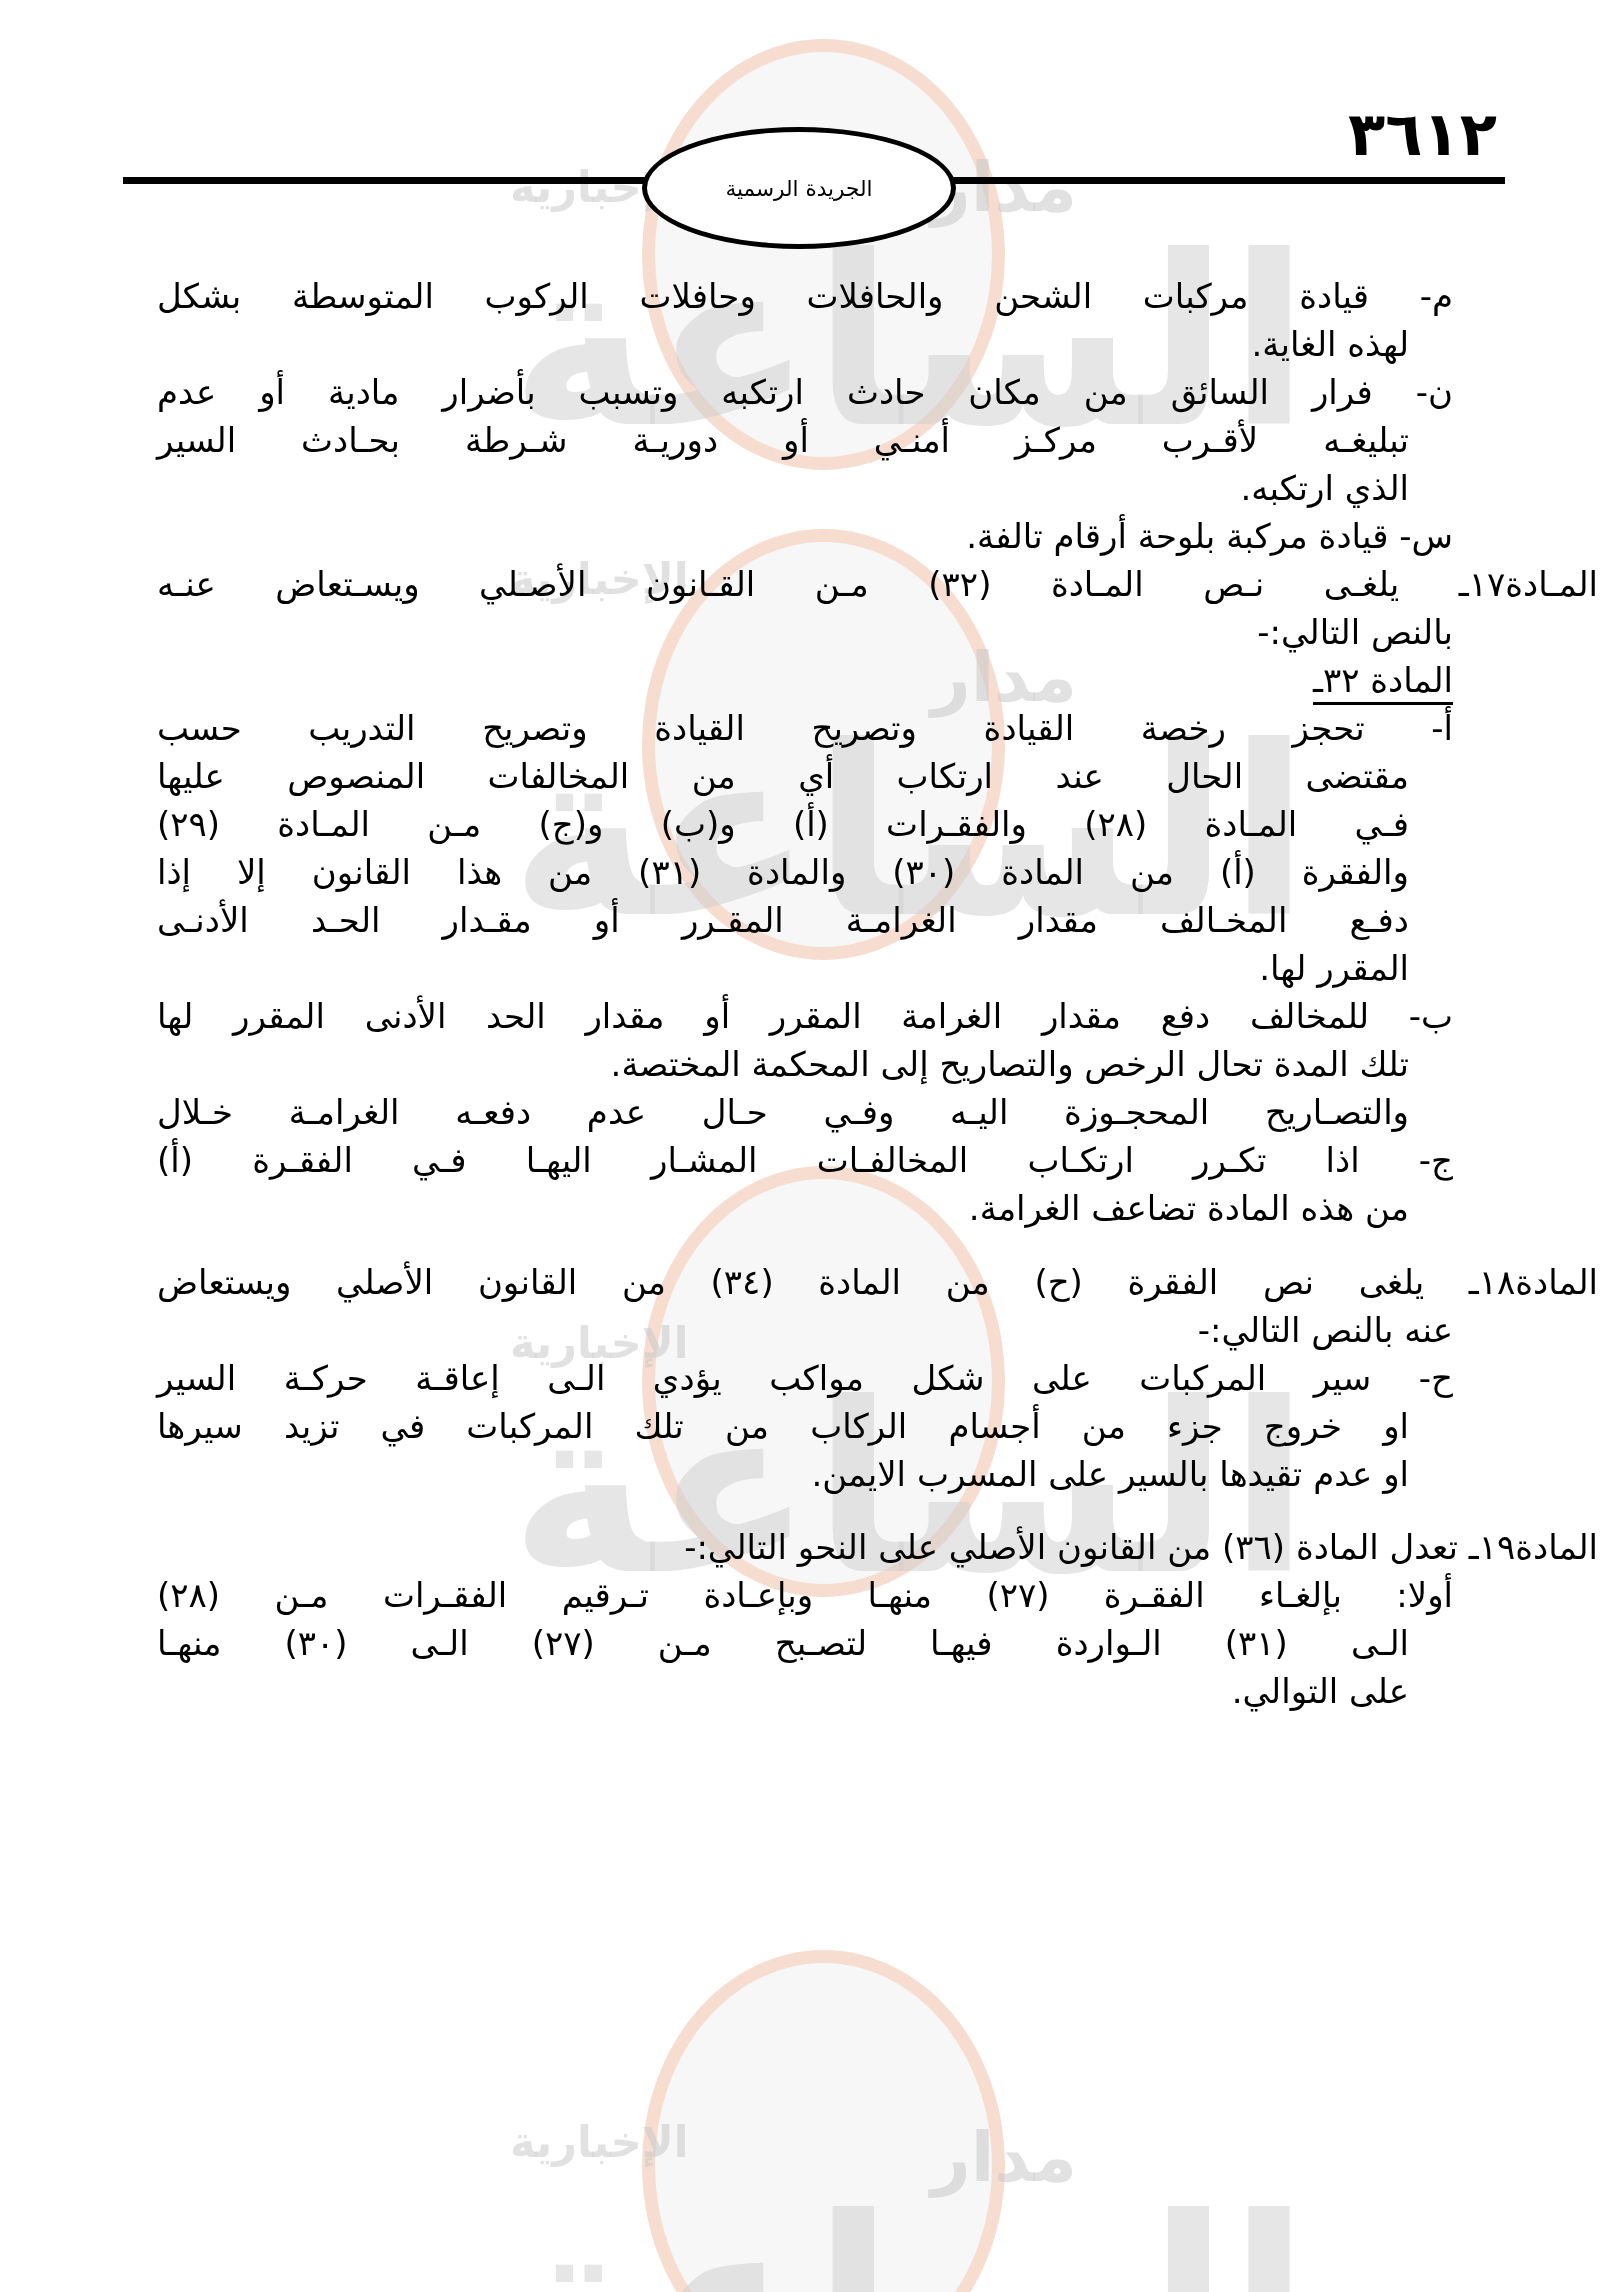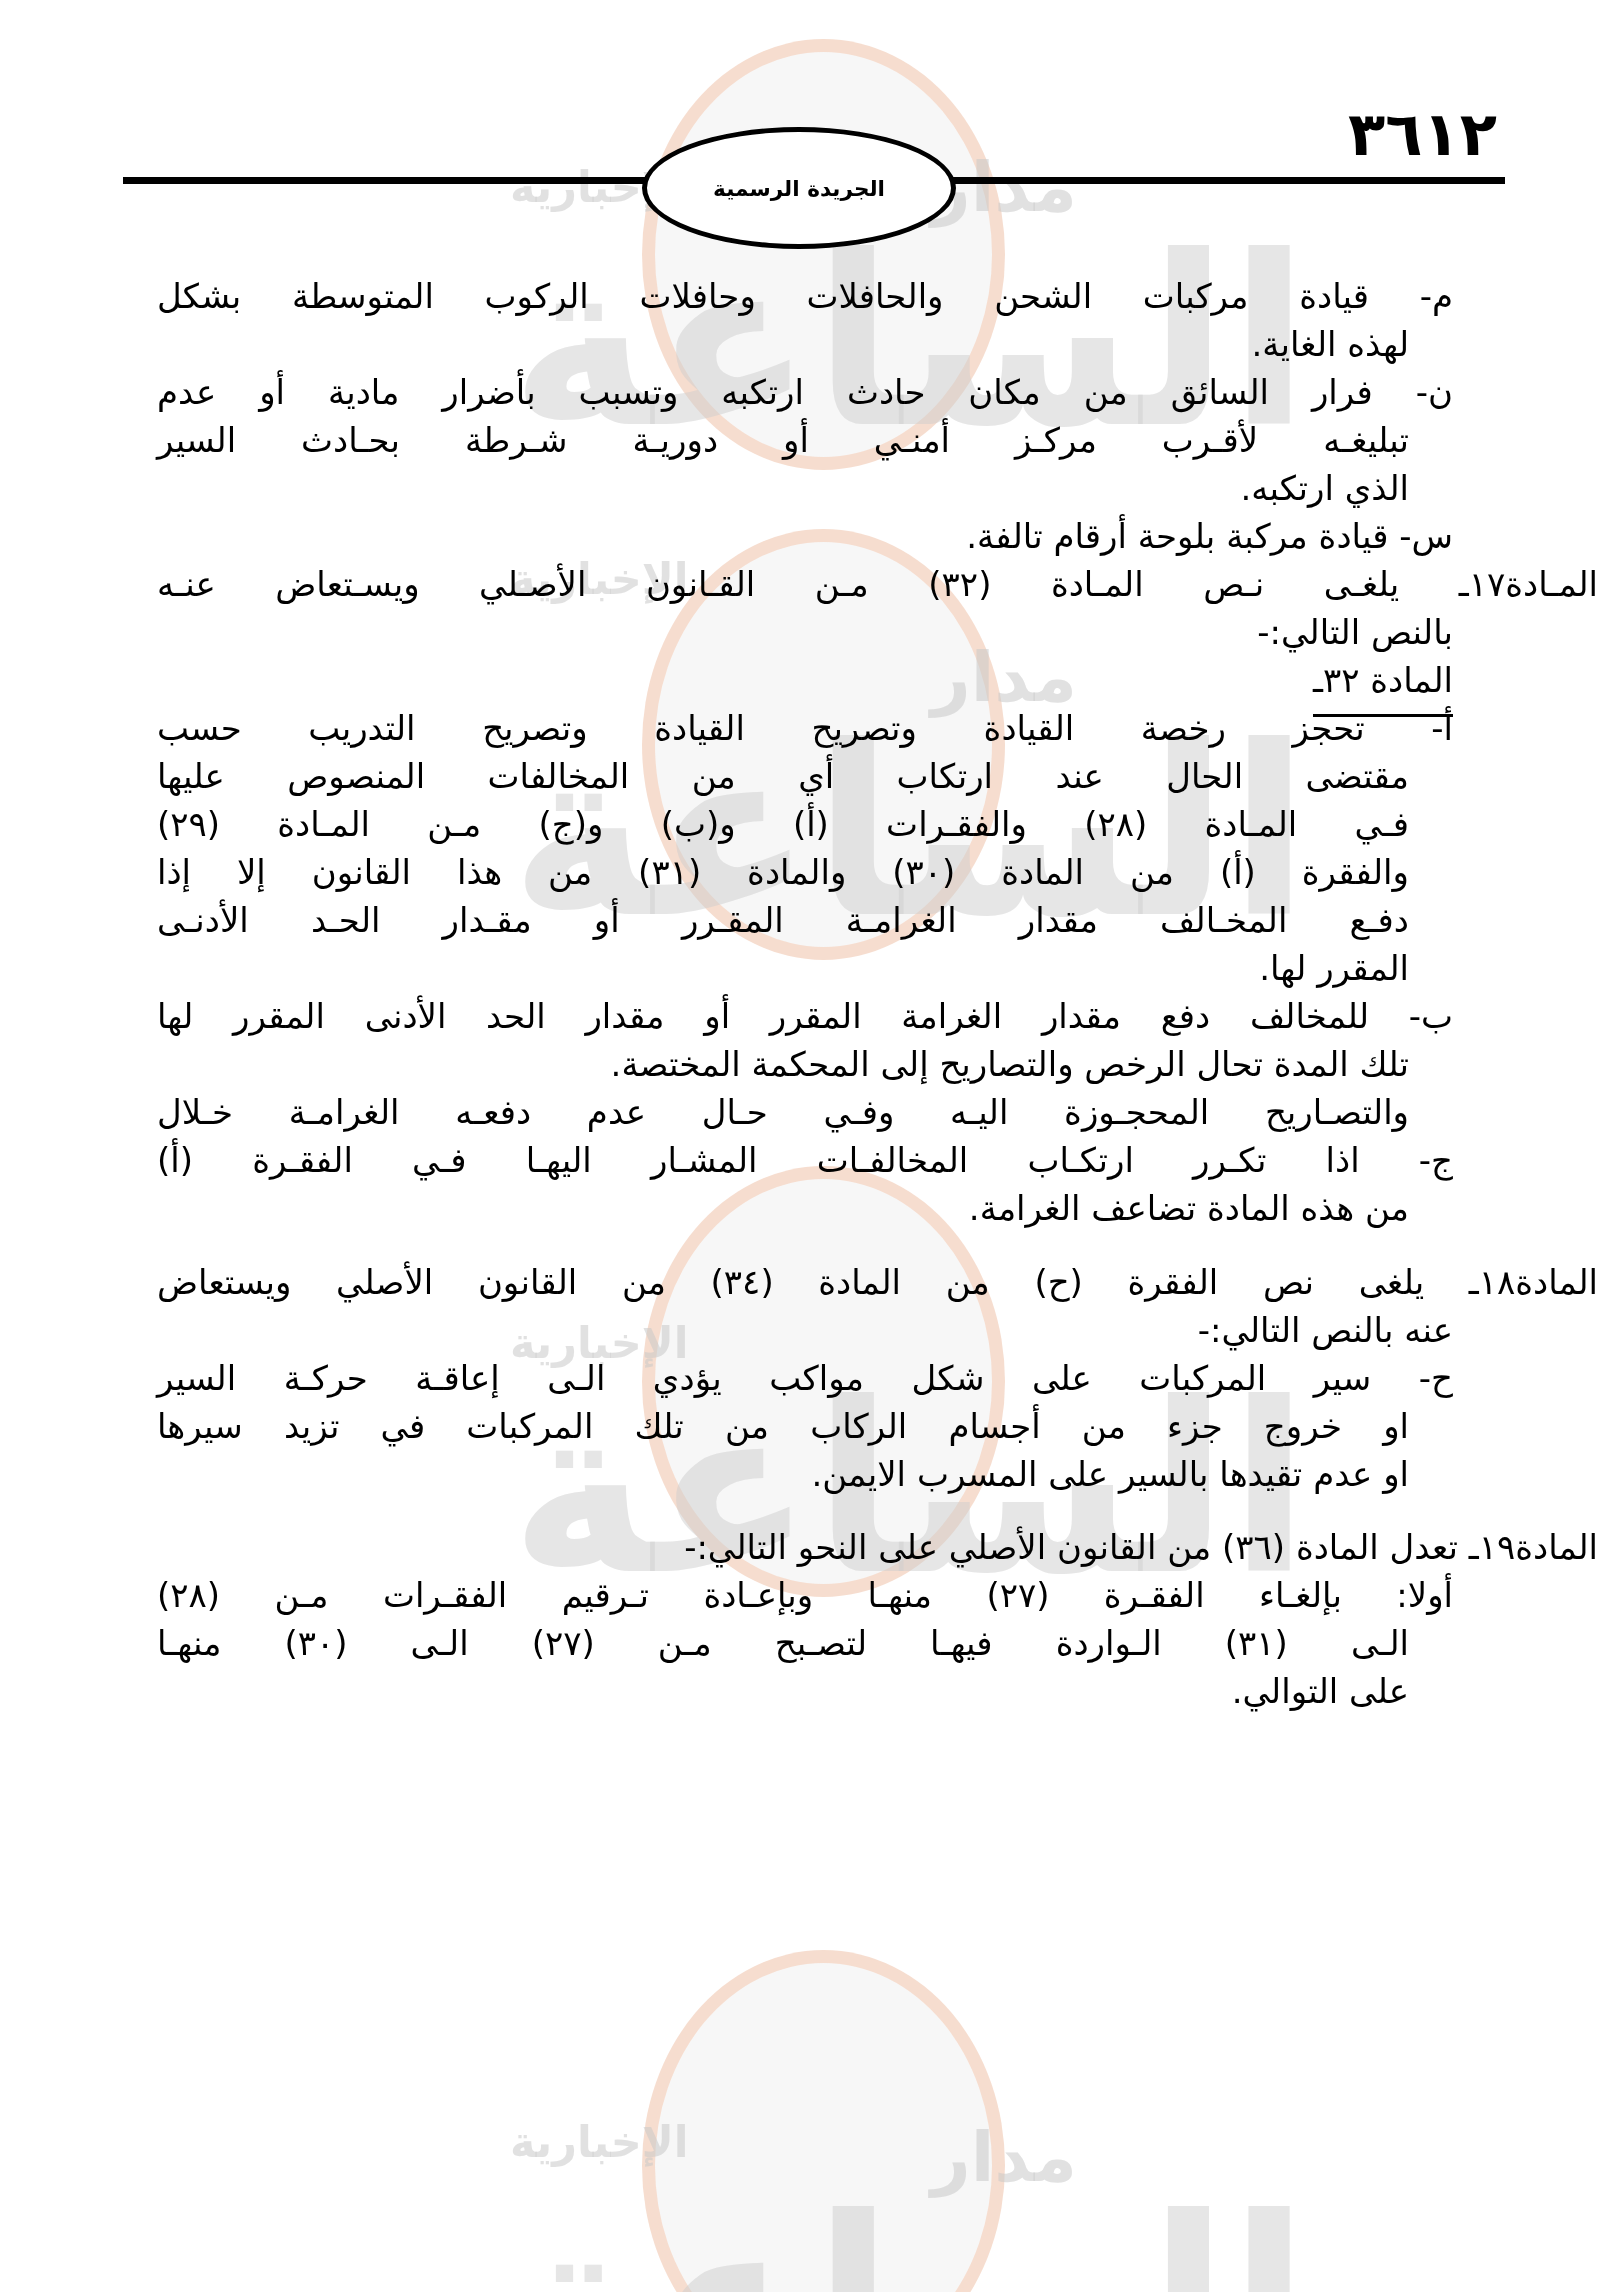--- a/index.html
+++ b/index.html
@@ -23,31 +23,31 @@
     position: absolute; left: 1344px; top: 98px; width: 157px; text-align: center;
     font-size: 61px; font-weight: bold; letter-spacing: 7.8px; direction: rtl;
     font-family: "DejaVu Sans", sans-serif;
   }
   .header-rule { position: absolute; left: 123px; top: 177px; width: 1382px; height: 6.9px; background: #000; }
   .header-ellipse {
     position: absolute; left: 642px; top: 127px; width: 314px; height: 122px;
     border: 5.9px solid #000; border-radius: 50%; background: #fff; box-sizing: border-box;
     display: flex; align-items: center; justify-content: center;
   }
-  .header-ellipse span { font-size: 21.6px; font-weight: bold; }
+  .header-ellipse span { font-size: 21.6px; font-weight: normal; }
 
   
   .content { position: absolute; left: 157px; top: 272px; width: 1296px; }
   .line {
     position: relative; font-size: 34px; font-weight: normal; line-height: 48px; height: 48px;
     white-space: nowrap; direction: rtl;
   }
   .justify { text-align: justify; text-align-last: justify; }
   .gap { height: 25.5px; }
-  .underline { display: inline-block; border-bottom: 3.9px solid #000; padding-bottom: 12px; line-height: 43px; }
+  .underline { display: inline-block; border-bottom: 3.9px solid #000; padding-bottom: 0; line-height: 43px; }
 </style>
 </head>
 <body>
 
 <div class="wm" style="left:0;top:0;width:1621px;height:745px;">
   <div class="wm wm-clock" style="left:642px;top:39px;"></div>
   <div class="wm-text-a" style="left:510px;top:162px;">الإخبارية</div>
   <div class="wm-text-a" style="left:931px;top:147px;font-size:69px;">مدار</div>
   <div class="wm-text-b" style="left:510px;top:225px;">الساعة</div>
 </div>

